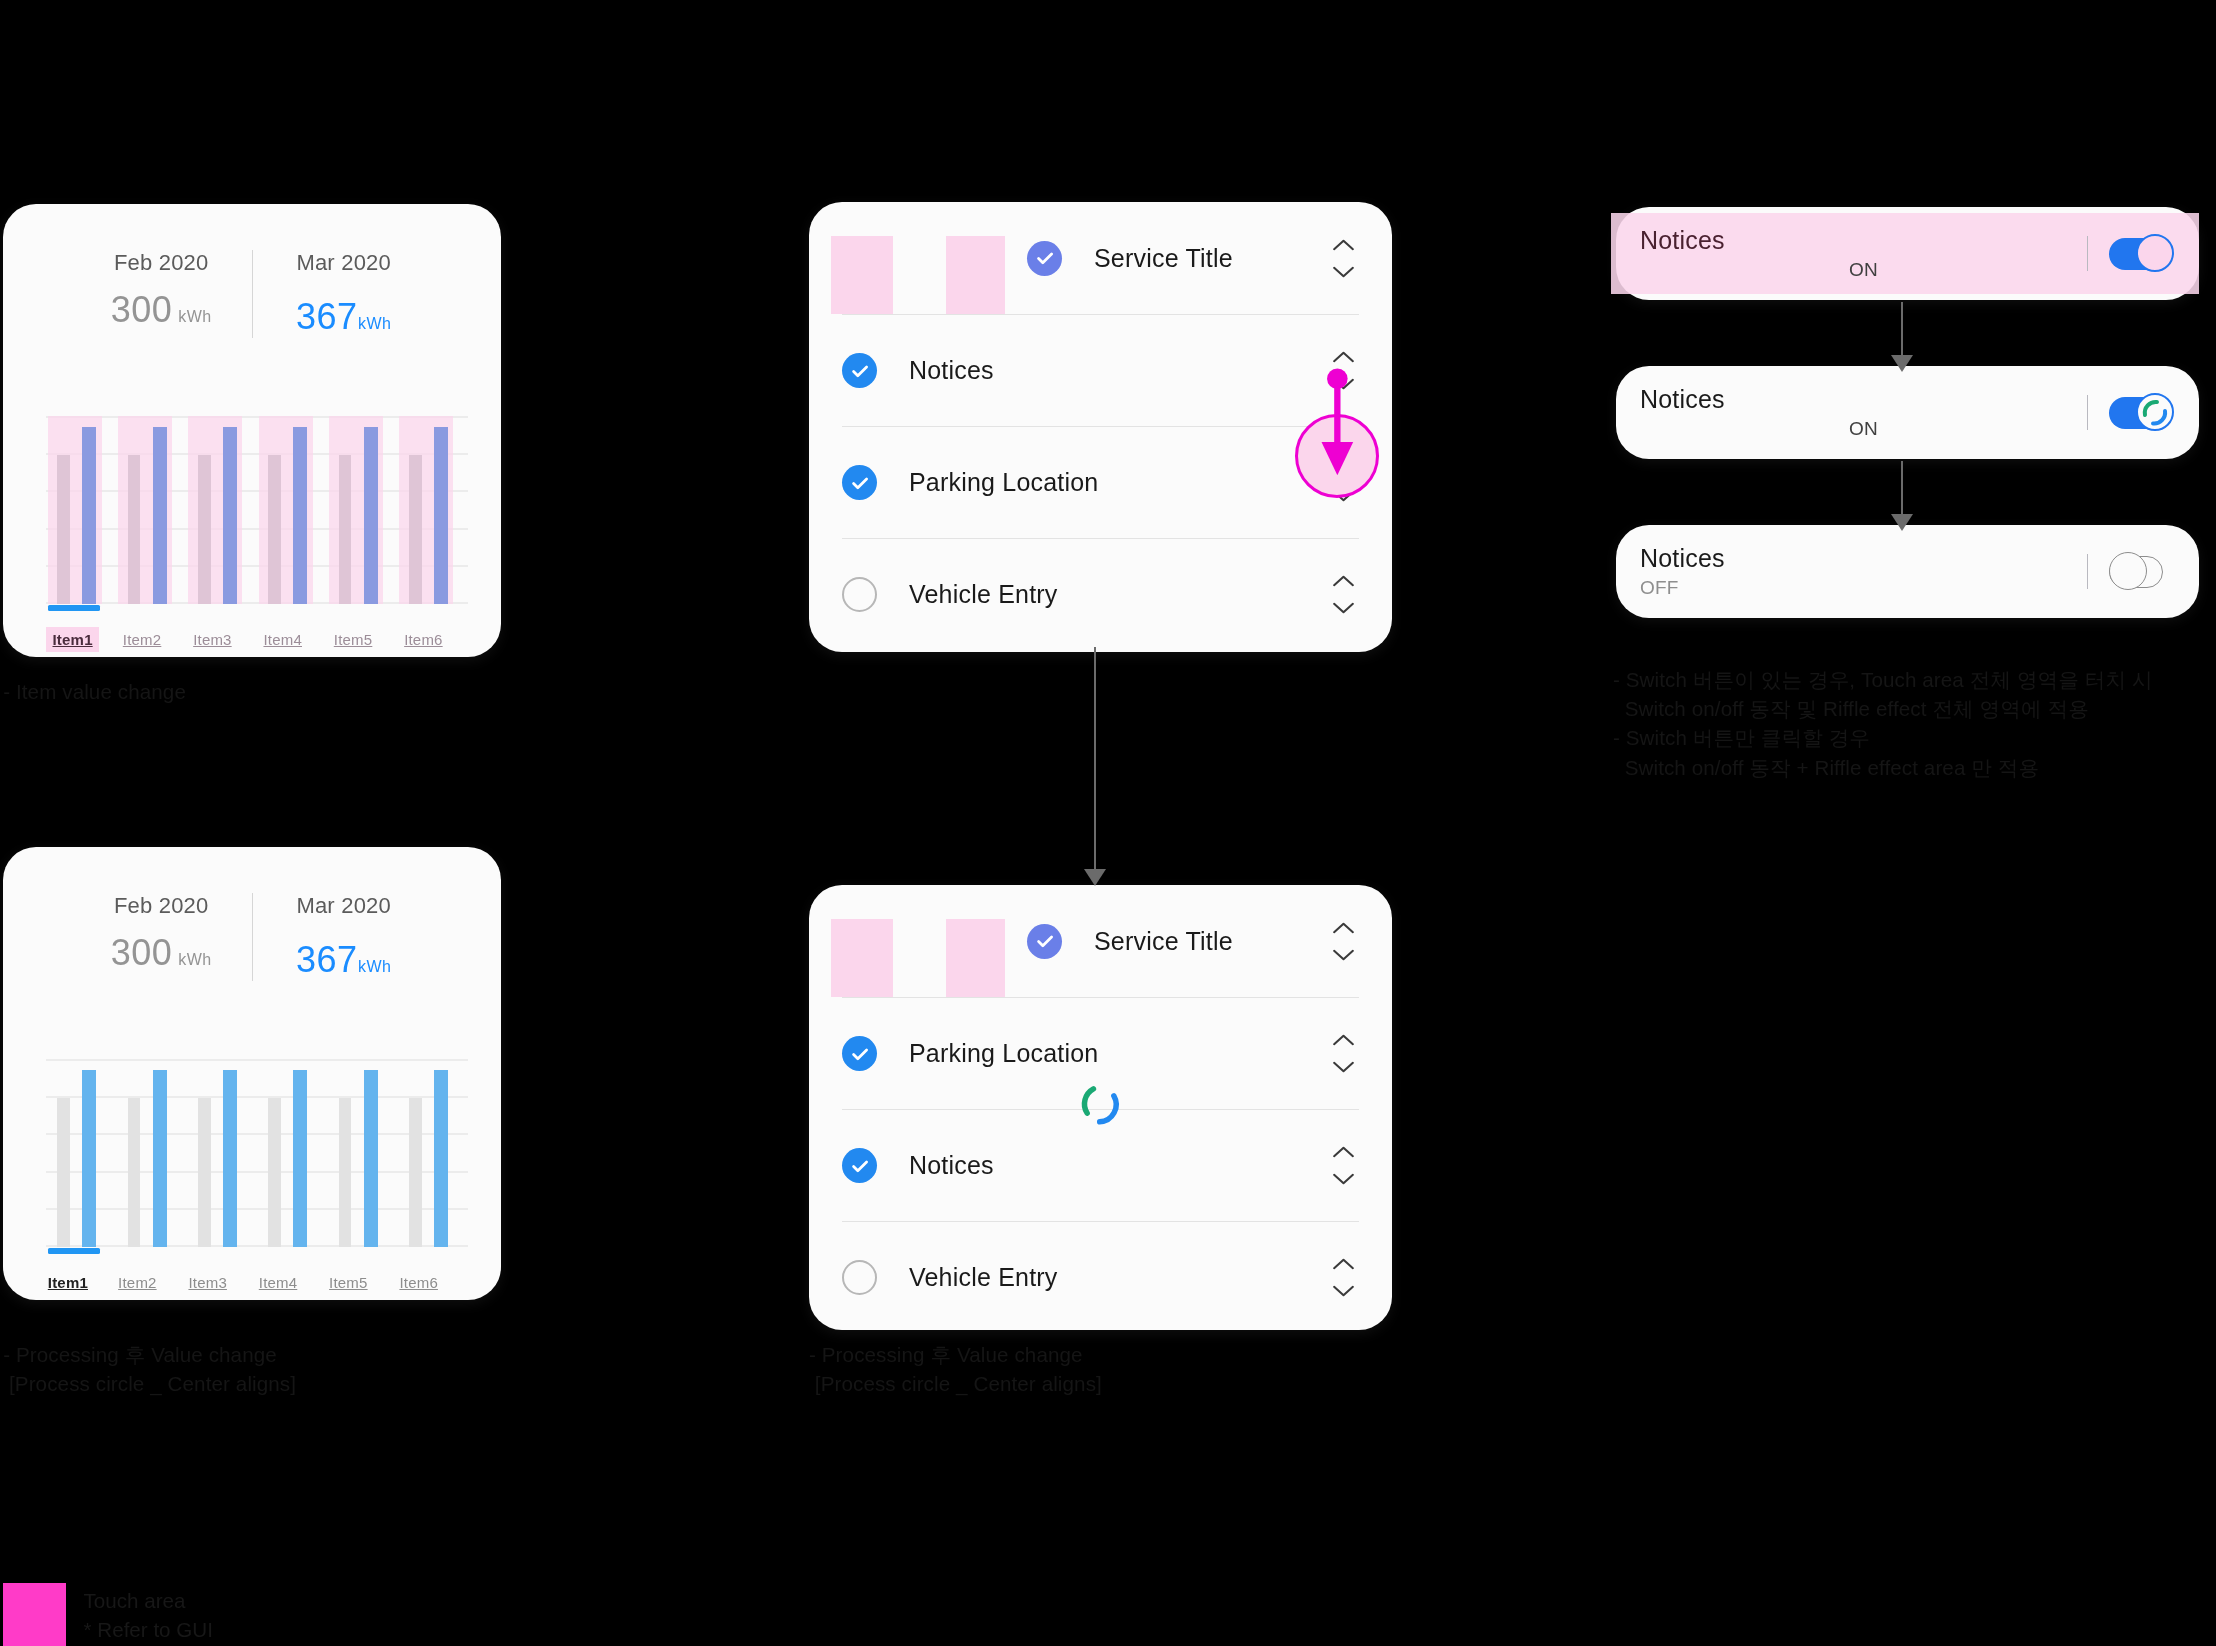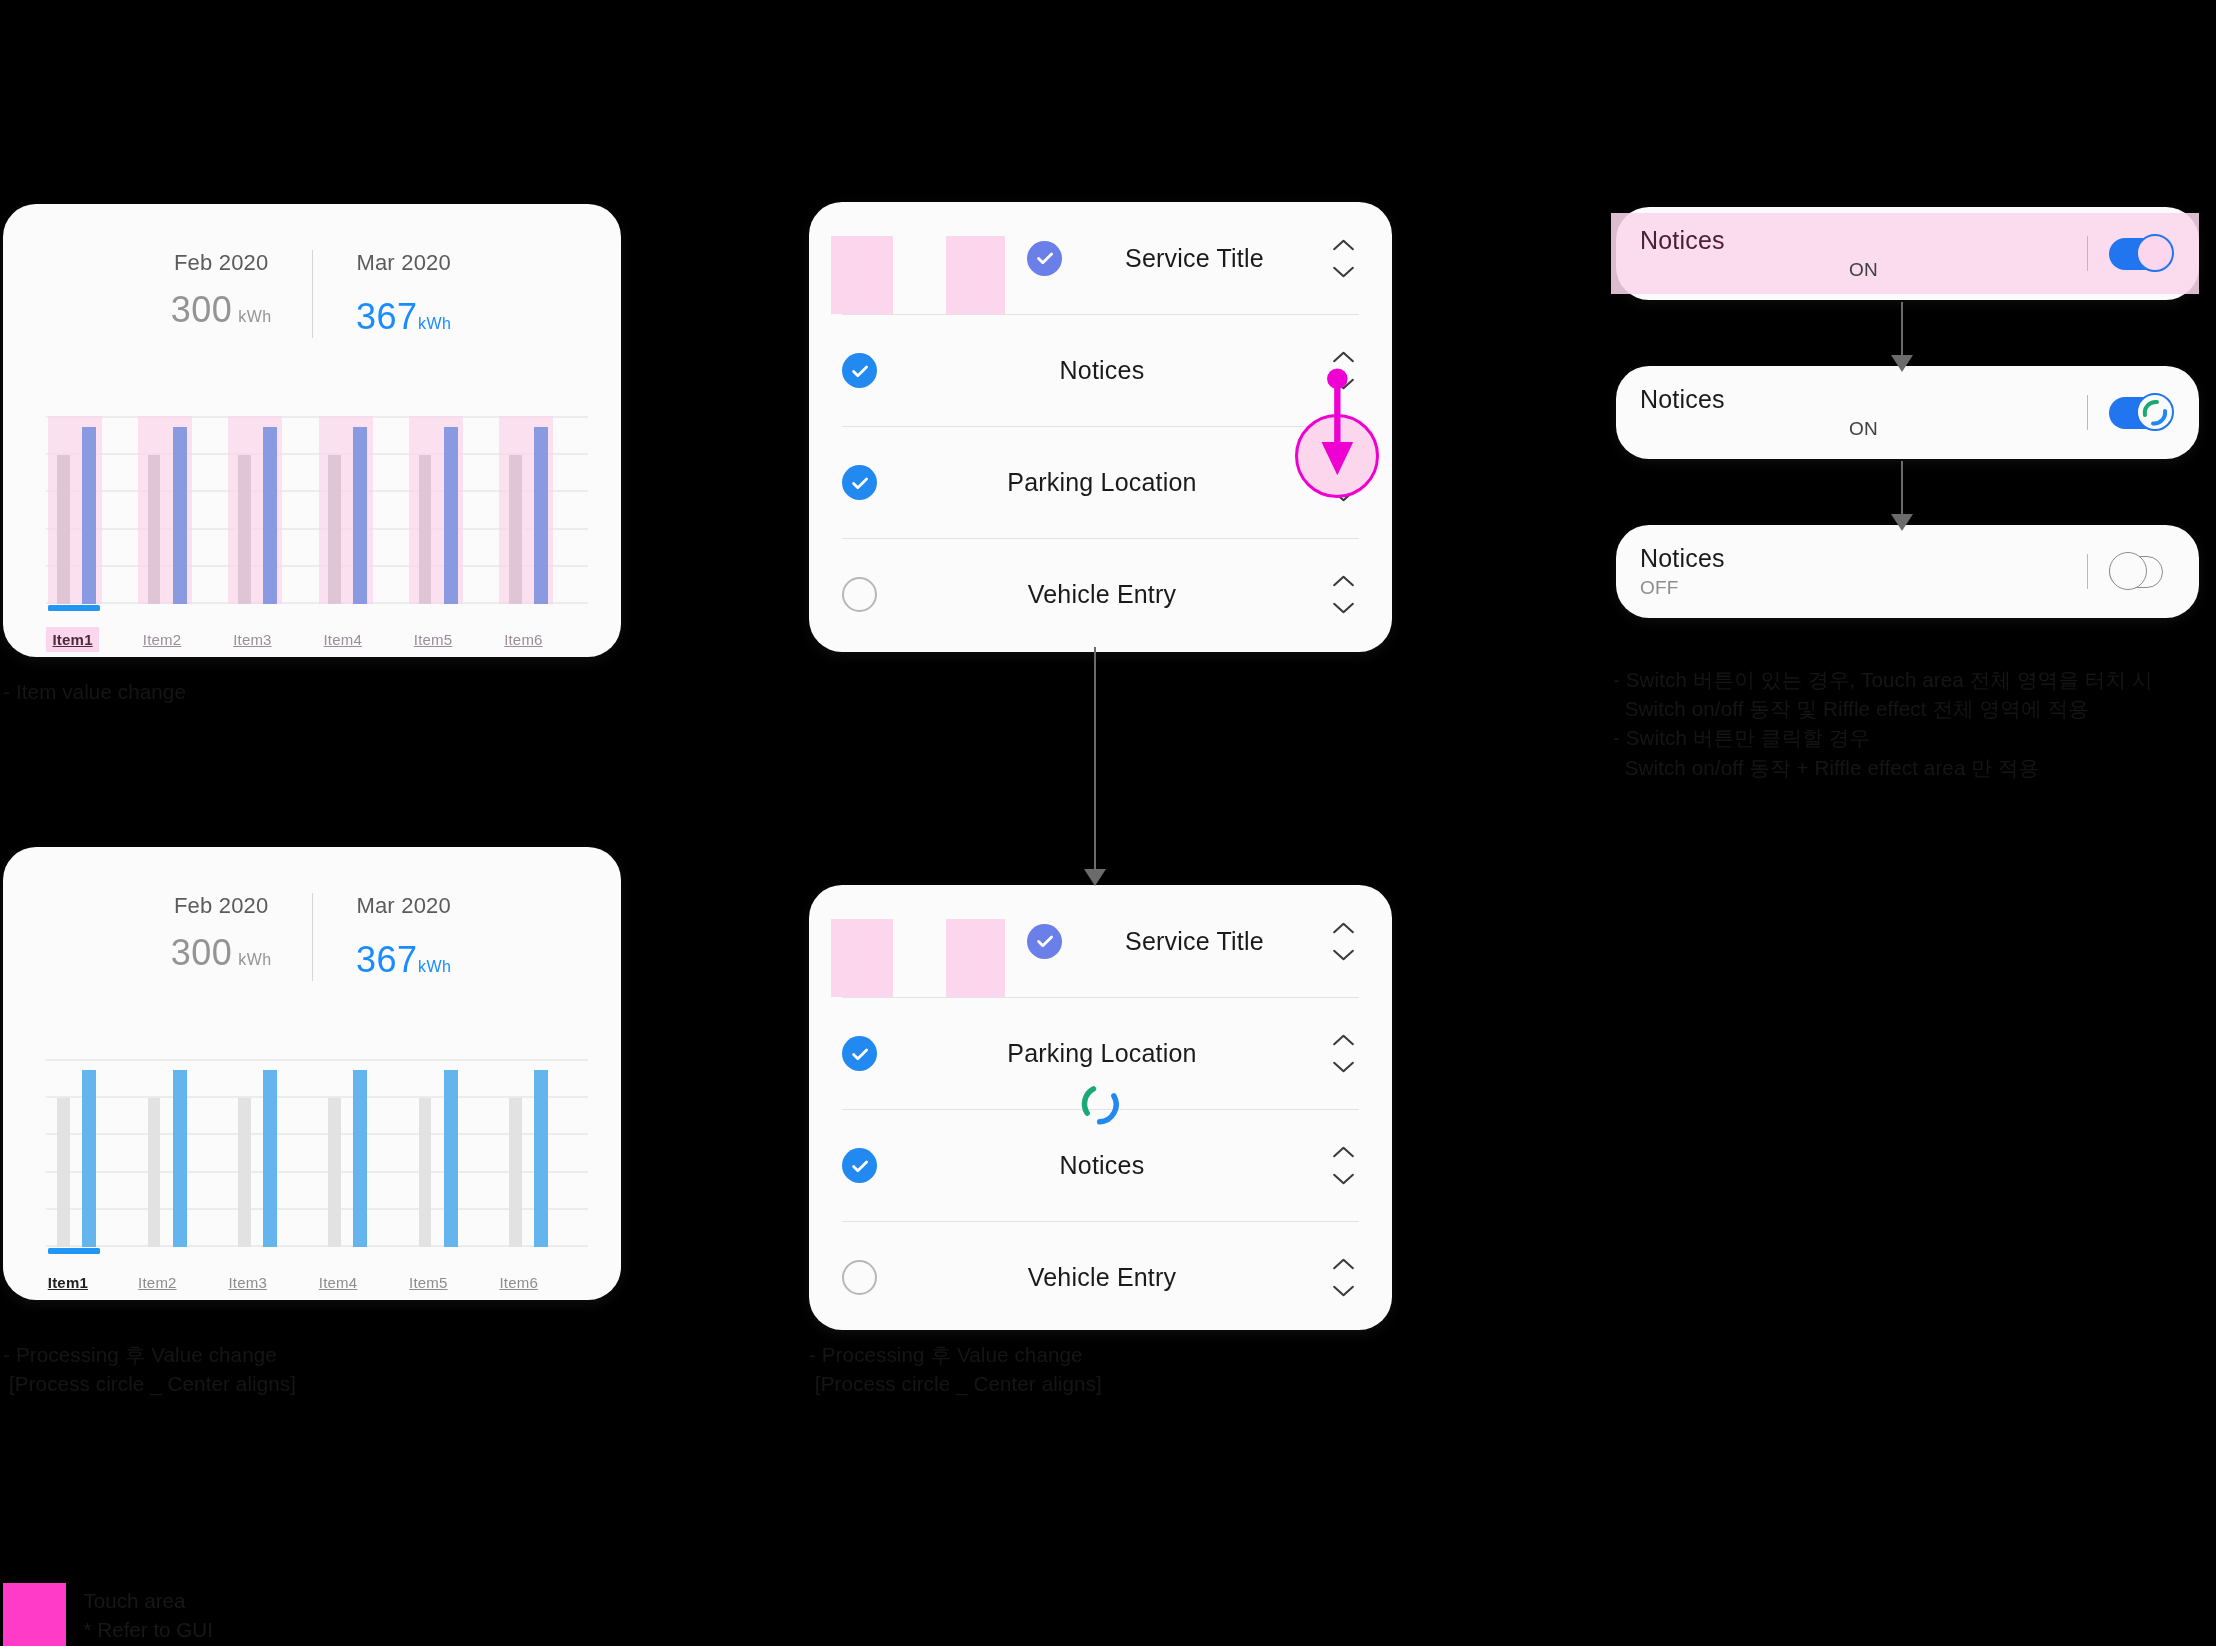--- a/index.html
+++ b/index.html
@@ -13,21 +13,21 @@
 
   
   .card {
     position: absolute;
     background: #fbfbfb;
     border-radius: 33px;
     box-shadow: 0 3.2px 12.7px rgba(255,255,255,0.06);
   }
 
   
-  .chart-card { width: 618px; height: 453px; }
+  .chart-card { width: 498px; height: 453px; }
   .chart-head {
     position: absolute; left: 0; right: 0; top: 46px;
     display: flex; justify-content: center; align-items: stretch;
   }
   .chart-col {
     width: 182px; text-align: center;
     display: flex; flex-direction: column; gap: 12.7px;
   }
   .chart-col.divider { border-left: 1.6px solid #d6d6d6; }
   .cc-month { font-size: 22px; color: #5b5b5b; letter-spacing: 0.2px; }
@@ -66,21 +66,21 @@
   .xlabel.plain.hl { background: transparent; color: #222; font-weight: bold; }
   .sel-underline {
     position: absolute; top: -11px; left: 1.6px; width: 52px; height: 5.5px;
     background: #2196f3; border-radius: 1.6px;
   }
 
   
   .list-card { width: 583px; }
   .row {
     position: relative; height: 112px; margin: 0 33px;
-    display: flex; align-items: center; gap: 32px; text-align: center;
+    display: flex; align-items: center; gap: 32px;
   }
   .row + .row { border-top: 1.6px solid #e3e3e3; }
   .row-label { font-size: 25px; color: #1a1a1a; flex: 1; letter-spacing: 0.2px; }
   .chk {
     width: 35px; height: 35px; border-radius: 50%;
     display: flex; align-items: center; justify-content: center;
     flex: 0 0 auto;
   }
   .chk.on { background: #2289f0; }
   .chk.on.violet { background: #6a7fe8; }

